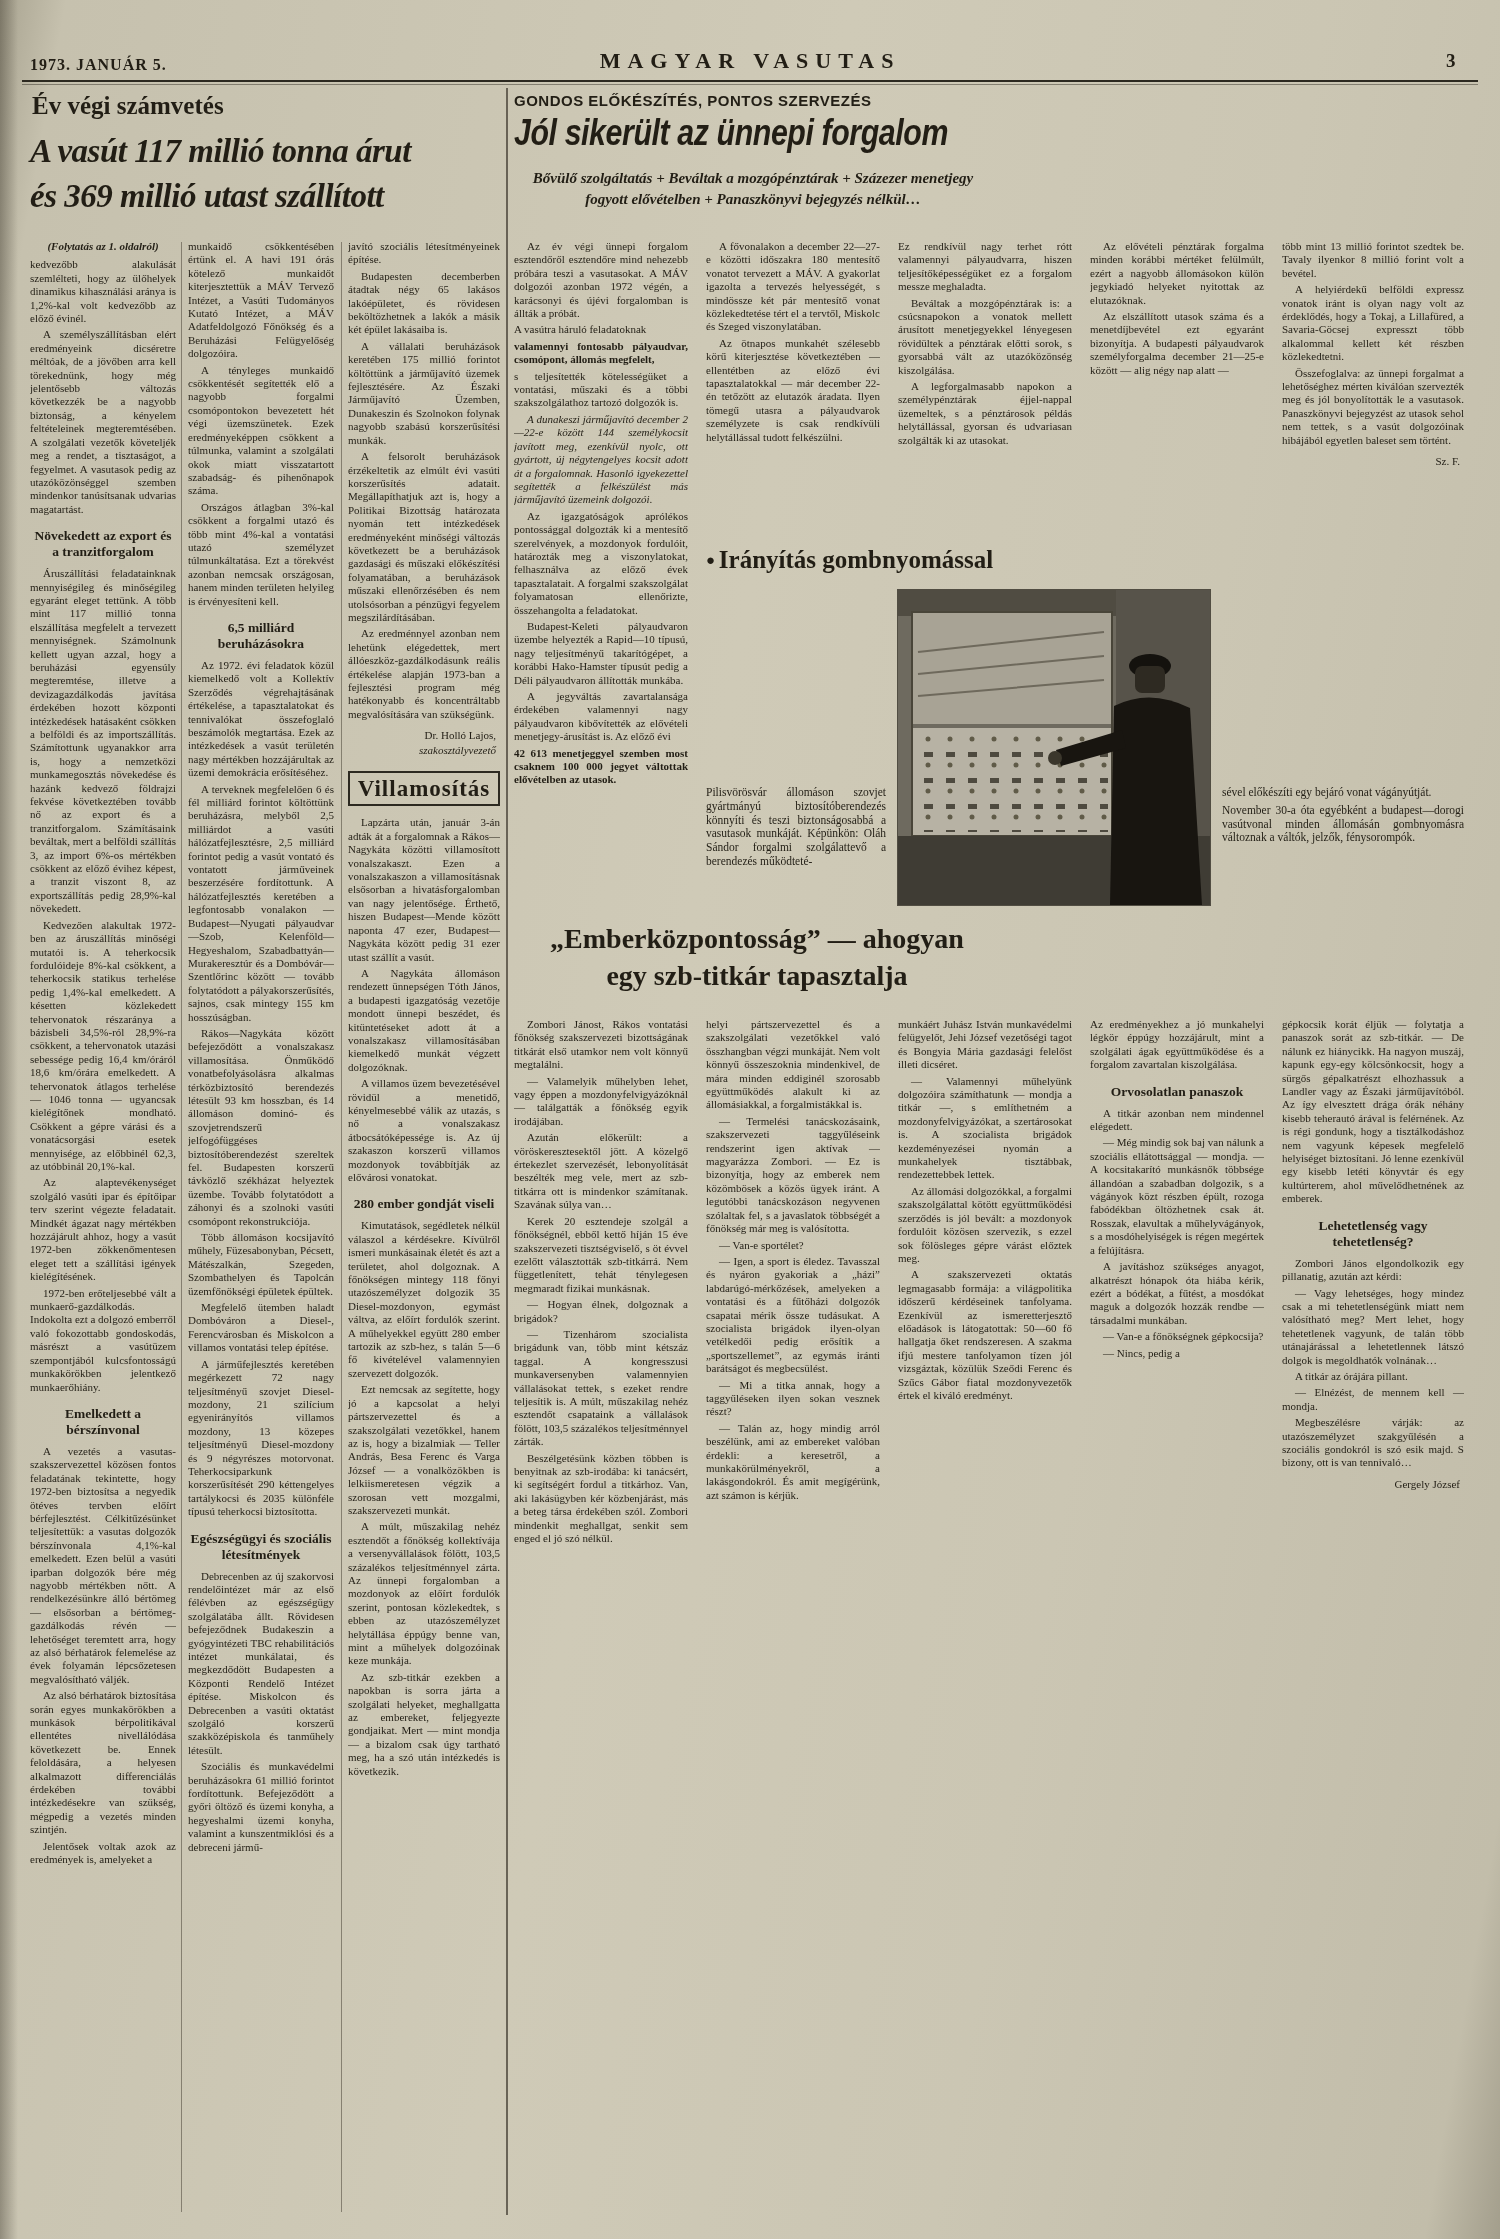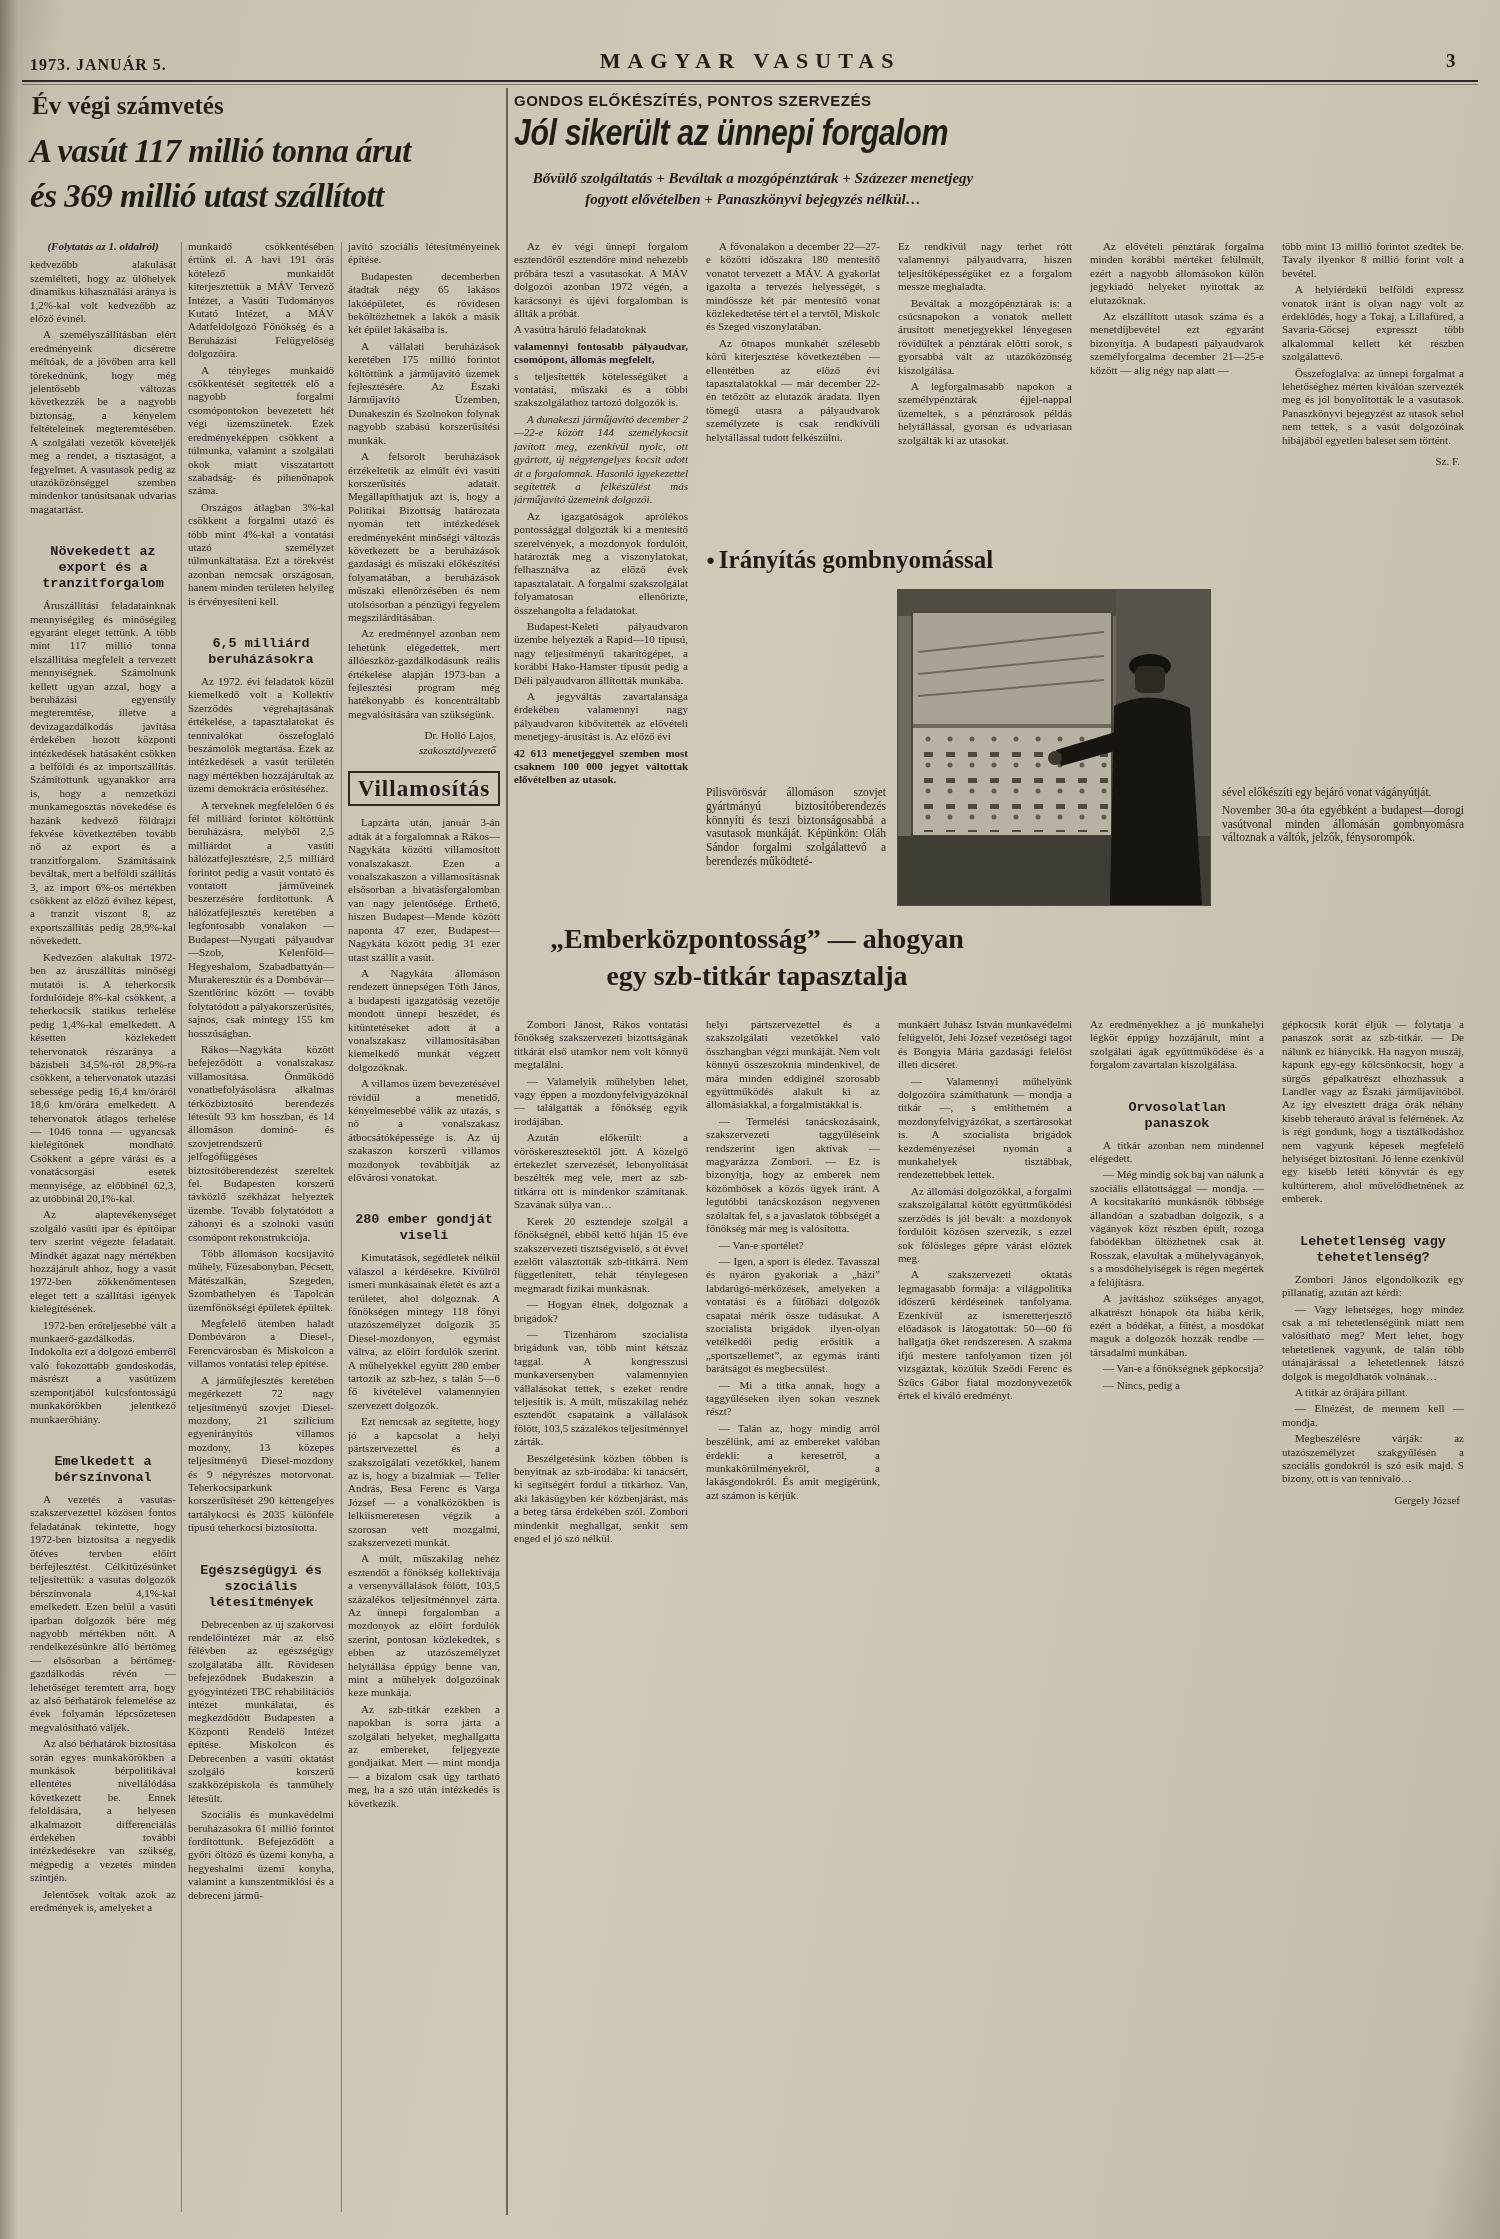--- a/index.html
+++ b/index.html
@@ -25,21 +25,21 @@
   .r-kicker{left:514px;top:92px;font-family:"Liberation Sans",sans-serif;font-size:15px;font-weight:700;letter-spacing:.5px;}
   .r-head{left:514px;top:112px;font-family:"Liberation Sans",sans-serif;font-size:37px;font-weight:700;font-style:italic;white-space:nowrap;transform:scaleX(.82);transform-origin:left top;letter-spacing:-0.5px;}
   .r-deck{left:514px;top:168px;width:478px;text-align:center;font-size:15px;line-height:21px;font-weight:700;font-style:italic;}
   
   .col{position:absolute;text-align:justify;font-size:11px;line-height:13.4px;overflow:hidden;}
   .col p{margin:0 0 3px;text-indent:13px;}
   .col p.nind{text-indent:0;}
   .col p.bold{font-weight:700;text-indent:0;}
   .col p.ital{font-style:italic;}
   .col p.lead{text-indent:0;text-align:center;font-style:italic;font-weight:700;margin-bottom:5px;}
-  .col p.subh{text-indent:0;text-align:center;font-weight:700;font-size:13.5px;line-height:16px;margin:28px 2px 7px;font-family:Liberation Mono, monospace;}
+  .col p.subh{text-indent:0;text-align:center;font-weight:700;font-size:13.5px;line-height:16px;margin:12px 2px 7px;}
   .col p.sign{text-indent:0;text-align:right;font-weight:400;margin-top:8px;padding-right:4px;}
   .col p.signi{text-indent:0;text-align:right;font-style:italic;margin-top:-2px;padding-right:4px;}
   .col p.boxtitle{text-indent:0;text-align:center;font-weight:700;font-size:23px;letter-spacing:1px;border:2px solid #2c2920;padding:9px 2px;margin:14px 0 10px;}
   
   .ph-title{left:706px;top:546px;width:380px;font-size:25px;font-weight:700;}
   .ph-title::before{content:"● ";font-size:15px;vertical-align:3px;}
   .photo{left:898px;top:590px;width:312px;height:315px;outline:1px solid #514d42;background:#6e6a5f;}
   .caption{position:absolute;text-align:justify;font-size:11.5px;line-height:13.8px;}
   .caption p{margin:0 0 4px;text-indent:0;}
   
@@ -135,21 +135,21 @@
       <p class="nind">Ez rendkívül nagy terhet rótt valamennyi pályaudvarra, hiszen teljesítőképességüket ez a forgalom messze meghaladta.</p>
       <p>Beváltak a mozgópénztárak is: a csúcsnapokon a vonatok mellett árusított menetjegyekkel lényegesen rövidültek a pénztárak előtti sorok, s gyorsabbá vált az utazóközönség kiszolgálása.</p>
       <p>A legforgalmasabb napokon a személypénztárak éjjel-nappal üzemeltek, s a pénztárosok példás helytállással, gyorsan és udvariasan szolgálták ki az utasokat.</p>
     </div>
   <div class="col" style="left:1090px;top:240px;width:174px;height:298px;">
       <p>Az elővételi pénztárak forgalma minden korábbi mértéket felülmúlt, ezért a nagyobb állomásokon külön jegykiadó helyeket nyitottak az elutazóknak.</p>
       <p>Az elszállított utasok száma és a menetdíjbevétel ezt egyaránt bizonyítja. A budapesti pályaudvarok személyforgalma december 21—25-e között — alig négy nap alatt —</p>
     </div>
   <div class="col" style="left:1282px;top:240px;width:182px;height:312px;">
       <p class="nind">több mint 13 millió forintot szedtek be. Tavaly ilyenkor 8 millió forint volt a bevétel.</p>
-      <p>A helyiérdekű belföldi expressz vonatok iránt is olyan nagy volt az érdeklődés, hogy a Tokaj, a Lillafüred, a Savaria-Göcsej expresszt több alkalommal kellett két részben szolgálattevő.</p>
+      <p>A helyiérdekű belföldi expressz vonatok iránt is olyan nagy volt az érdeklődés, hogy a Tokaj, a Lillafüred, a Savaria-Göcsej expresszt több alkalommal kellett két részben közlekedtetni.</p>
       <p>Összefoglalva: az ünnepi forgalmat a lehetőséghez mérten kiválóan szervezték meg és jól bonyolították le a vasutasok. Panaszkönyvi bejegyzést az utasok sehol nem tettek, s a vasút dolgozóinak hibájából egyetlen baleset sem történt.</p>
       <p class="sign">Sz. F.</p>
     </div>
 
   <div class="abs ph-title">Irányítás gombnyomással</div>
   <div class="abs photo">
     <svg viewBox="0 0 312 315" width="312" height="315">
       <defs>
         <pattern id="kn" width="22" height="26" patternUnits="userSpaceOnUse">
           <rect x="4" y="6" width="9" height="5" fill="#4e4a3f"></rect>

